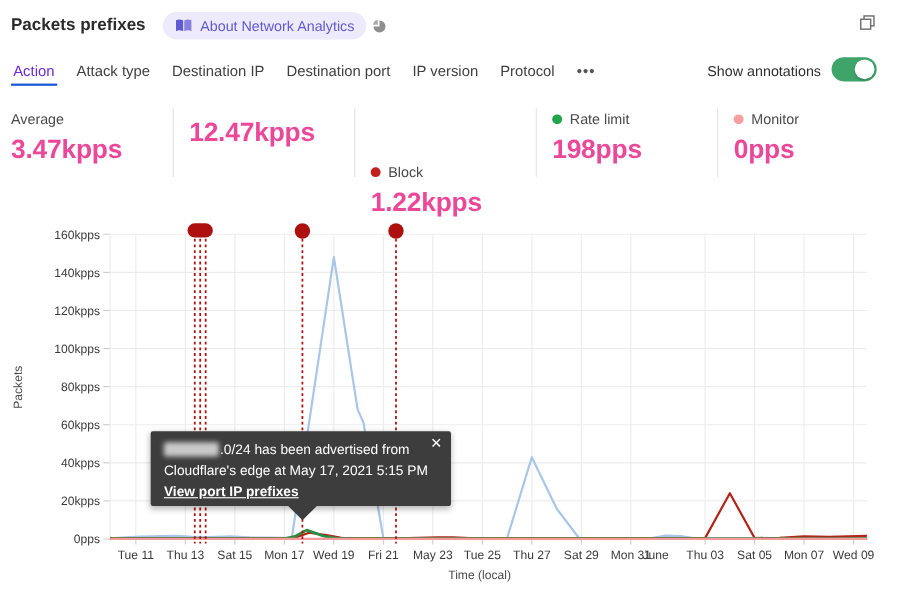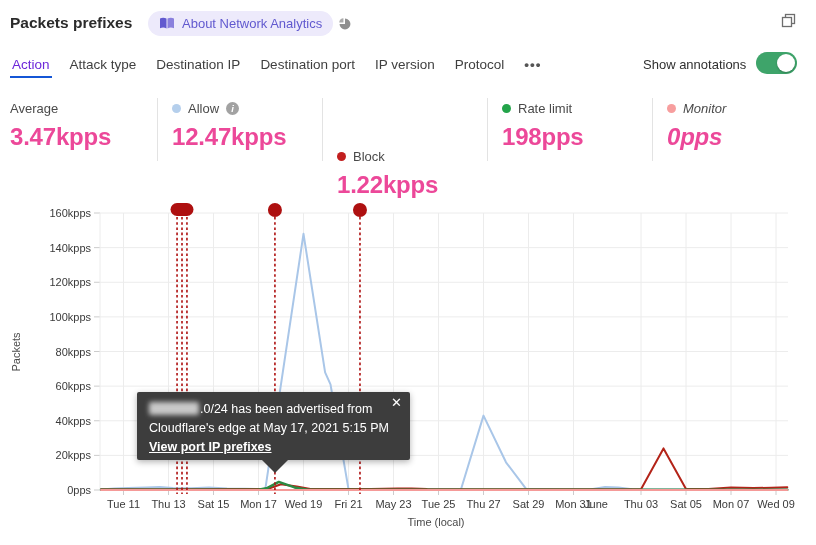--- a/index.html
+++ b/index.html
@@ -88,42 +88,37 @@
       <div class="knob"></div>
     </div>
 
   <div class="stat" style="left:10px;">
     <div class="lab">
         <span>Average</span>
       </div>
     <div class="val">3.47kpps</div>
   </div>
   <div class="stat" style="left:172px;">
-    <div class="lab">
-        <span class="dot dot-allow"></span>
-      <span>Allow</span>
-      <span class="info-ico">i</span>
-      </div>
     <div class="val">12.47kpps</div>
   </div>
   <div class="stat" style="left:337px;margin-top:48px;">
     <div class="lab">
         <span class="dot dot-block"></span>
       <span>Block</span>
       </div>
     <div class="val">1.22kpps</div>
   </div>
   <div class="stat" style="left:502px;">
     <div class="lab">
         <span class="dot dot-rate"></span>
       <span>Rate limit</span>
       </div>
     <div class="val">198pps</div>
   </div>
-  <div class="stat" style="left:667px;font-style:italic;">
+  <div class="stat" style="left:667px;">
     <div class="lab">
         <span class="dot dot-mon"></span>
       <span>Monitor</span>
       </div>
     <div class="val">0pps</div>
   </div>
   <div class="vdiv" style="left:157px;"></div>
   <div class="vdiv" style="left:322px;"></div>
   <div class="vdiv" style="left:487px;"></div>
   <div class="vdiv" style="left:652px;"></div>

